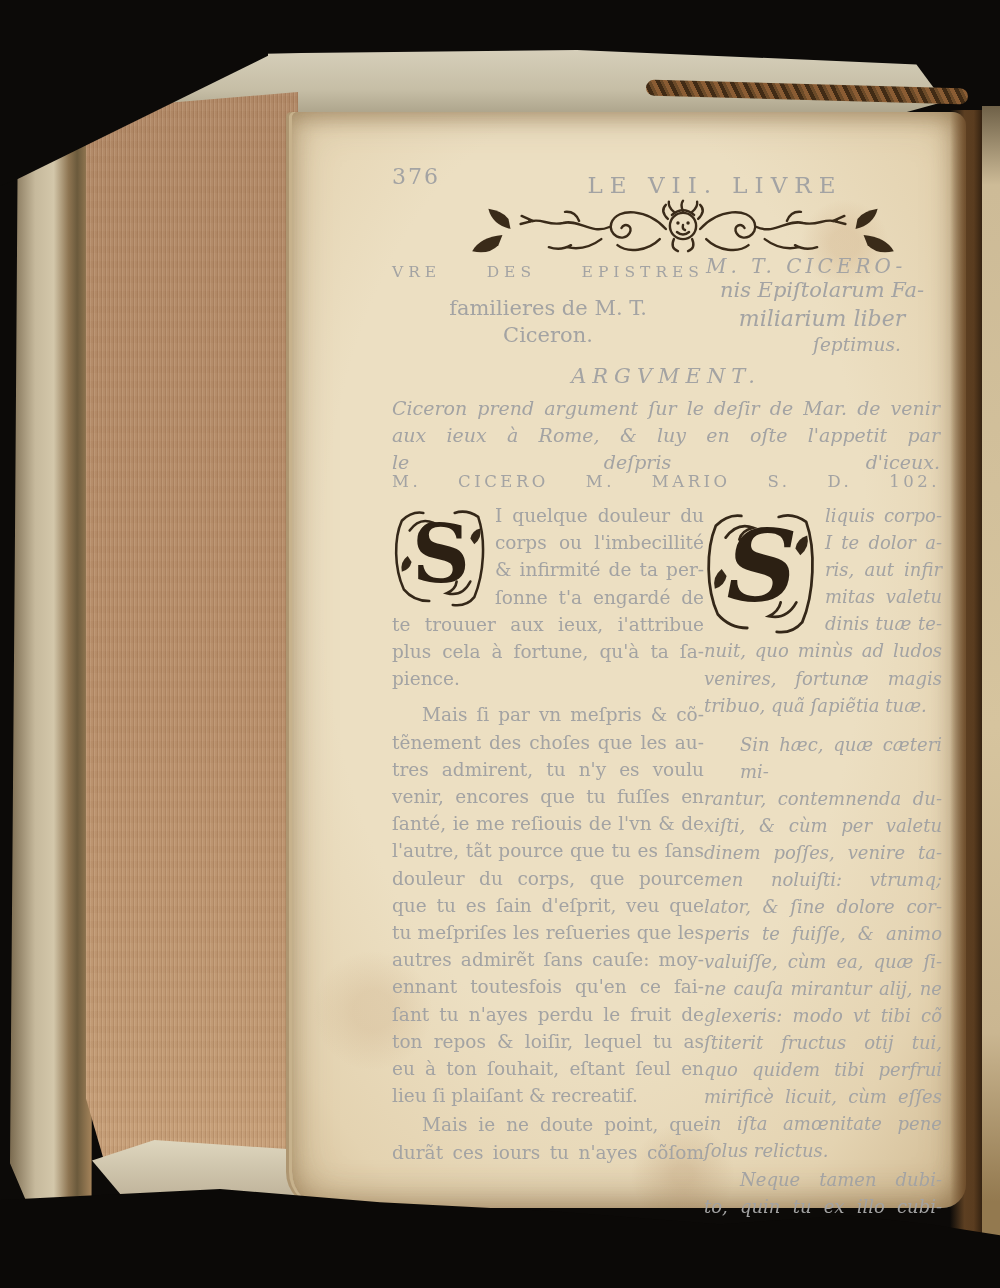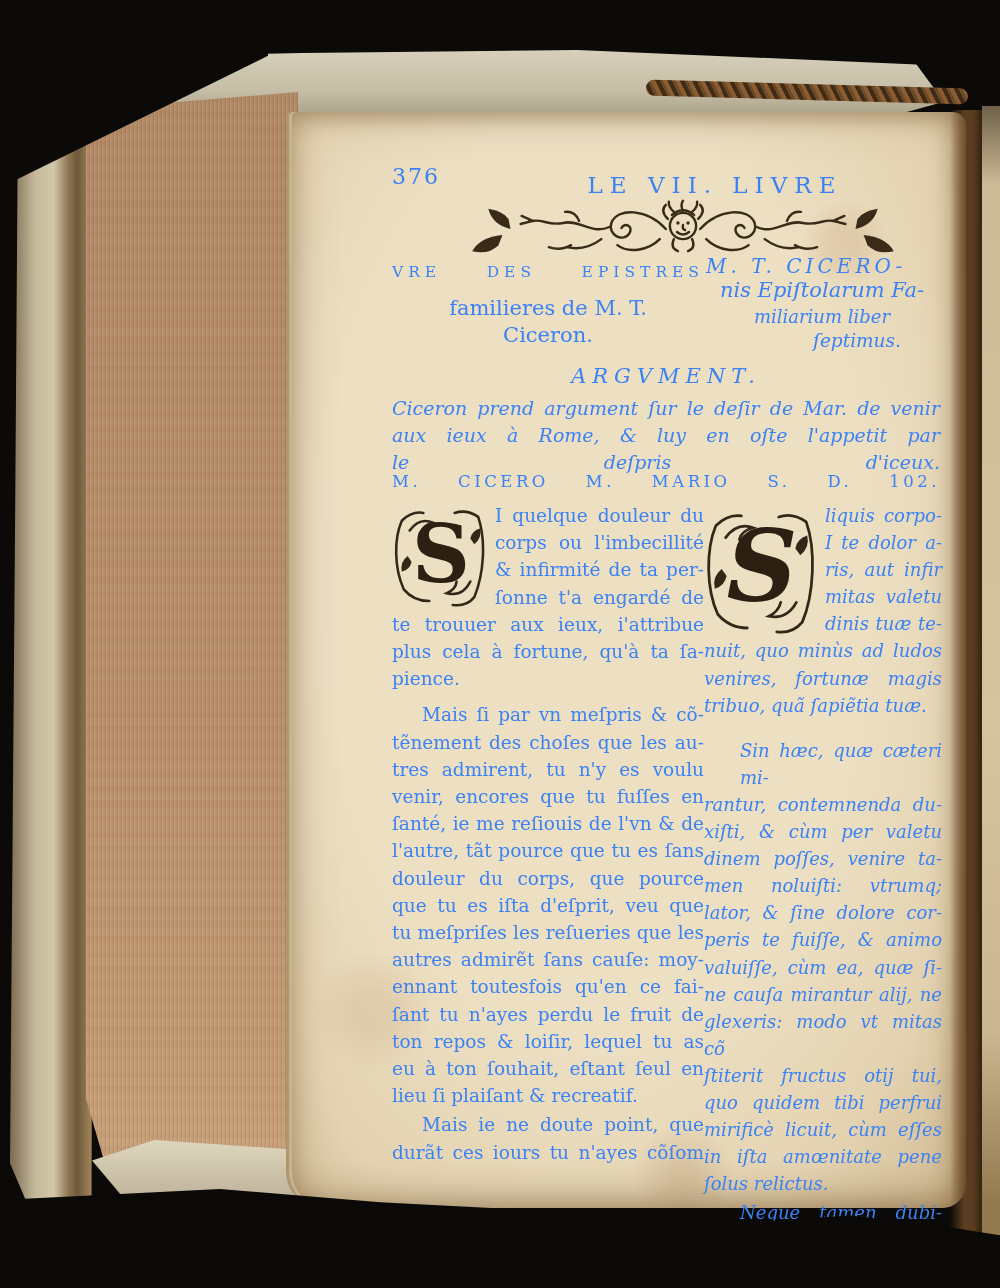--- a/index.html
+++ b/index.html
@@ -39,52 +39,52 @@
   .gutter{left:950px;top:110px;width:36px;height:1124px;
     background:linear-gradient(90deg,rgba(90,60,30,0) 0%,rgba(106,72,38,.85) 40%,#5a3c1f 66%,rgba(35,22,10,.95) 100%);}
   .right-page-edge{left:982px;top:106px;width:18px;height:1130px;
     background:linear-gradient(180deg,#6f6148 0%,#cdbb97 7%,#d6c49e 55%,#cab691 82%,#93794f 97%);}
   .black-topleft{left:0;top:0;width:268px;height:186px;background:#0c0a08;
     clip-path:polygon(0 0,100% 0,100% 30%,7% 96%,0 100%);}
   .black-bottom{left:0;top:1178px;width:1000px;height:110px;background:#0b0907;
     clip-path:polygon(0 20%,22% 10%,38% 22%,55% 30%,72% 42%,85% 34%,93% 42%,100% 52%,100% 100%,0 100%);}
 
   
-  .content{left:292px;top:112px;width:674px;height:1096px;color:#3b82f6;}
+  .content{left:292px;top:112px;width:674px;height:1096px;color:#a3a3a3;}
   .folio{left:100px;top:52px;font-size:22px;letter-spacing:2px;}
   .running-header{left:258px;top:60px;width:330px;text-align:center;font-size:23px;letter-spacing:7px;}
   .ornament{left:158px;top:86px;width:466px;height:60px;}
 
   .title-fr{left:100px;top:140px;width:312px;}
   .title-fr .t1{font-size:25px;letter-spacing:4px;white-space:nowrap;}
   .title-fr .t2{margin-top:11px;font-size:15.5px;letter-spacing:5px;text-align:justify;text-align-last:justify;}
   .title-fr .t3{margin-top:15px;font-size:21px;text-align:center;}
   .title-fr .t4{margin-top:3px;font-size:21px;text-align:center;}
   .title-la{left:414px;top:142px;width:232px;font-style:italic;}
   .title-la .t1{font-size:20px;letter-spacing:4px;white-space:nowrap;}
   .title-la .t2{font-size:21px;text-align:center;}
-  .title-la .t3{margin-top:4px;font-size:18px;text-align:center;}
+  .title-la .t3{margin-top:4px;font-size:22px;text-align:center;}
   .title-la .t4{margin-top:3px;font-size:18.5px;text-align:center;padding-left:70px;}
 
   .arg-head{left:100px;top:252px;width:548px;text-align:center;font-style:italic;font-size:21px;letter-spacing:6px;}
   .arg-lines{left:100px;top:283px;width:548px;text-align:center;font-style:italic;font-size:19px;line-height:27px;}
   .salutation{left:100px;top:360px;width:548px;font-size:16.5px;letter-spacing:3.5px;
     text-align:justify;text-align-last:justify;}
 
   .col{top:390px;}
   .col-fr{left:100px;width:312px;font-size:18.5px;line-height:27.2px;}
   .col-la{left:412px;width:238px;font-style:italic;font-size:18px;line-height:27.1px;}
   .tline{text-align:justify;text-align-last:justify;}
   .tline.short{text-align-last:left;}
   .col-fr .tline.ind{padding-left:30px;}
   .col-la .tline.ind{padding-left:36px;}
   .para{overflow:visible;}
   .col-fr .p2{margin-top:9px;}
   .col-fr .p3{margin-top:2px;}
-  .col-la .p2{margin-top:18px;}
+  .col-la .p2{margin-top:12px;}
   .col-la .p3{margin-top:2px;}
   .dropcap-box{float:left;margin:3px 7px 0 0;}
   .dropcap-box.fr{width:96px;height:104px;}
   .dropcap-box.la{width:114px;height:132px;}
   .dropcap-box svg{width:100%;height:100%;display:block;}
 </style>
 </head>
 <body>
 
 <div class="stage">
@@ -179,21 +179,21 @@
           </div>
       </div>
       <div class="para p2">
           <div class="tline ind">Mais ſi par vn meſpris &amp; cõ-</div>
           <div class="tline">tẽnement des choſes que les au-</div>
           <div class="tline">tres admirent, tu n'y es voulu</div>
           <div class="tline">venir, encores que tu fuſſes en</div>
           <div class="tline">ſanté, ie me reſiouis de l'vn &amp; de</div>
           <div class="tline">l'autre, tãt pource que tu es ſans</div>
           <div class="tline">douleur du corps, que pource</div>
-          <div class="tline">que tu es iſta d'eſprit, veu que</div>
+          <div class="tline">que tu es ſain d'eſprit, veu que</div>
           <div class="tline">tu meſpriſes les reſueries que les</div>
           <div class="tline">autres admirẽt ſans cauſe: moy-</div>
           <div class="tline">ennant toutesfois qu'en ce fai-</div>
           <div class="tline">ſant tu n'ayes perdu le fruit de</div>
           <div class="tline">ton repos &amp; loiſir, lequel tu as</div>
           <div class="tline">eu à ton ſouhait, eſtant ſeul en</div>
           <div class="tline short">lieu ſi plaiſant &amp; recreatif.</div>
         </div>
       <div class="para p3">
           <div class="tline ind">Mais ie ne doute point, que</div>
@@ -230,21 +230,21 @@
       <div class="para p2">
           <div class="tline ind">Sin hæc, quæ cæteri mi-</div>
           <div class="tline">rantur, contemnenda du-</div>
           <div class="tline">xiſti, &amp; cùm per valetu</div>
           <div class="tline">dinem poſſes, venire ta-</div>
           <div class="tline">men noluiſti: vtrumq;</div>
           <div class="tline">lator, &amp; ſine dolore cor-</div>
           <div class="tline">peris te fuiſſe, &amp; animo</div>
           <div class="tline">valuiſſe, cùm ea, quæ ſi-</div>
           <div class="tline">ne cauſa mirantur alij, ne</div>
-          <div class="tline">glexeris: modo vt mitas cõ</div>
+          <div class="tline">glexeris: modo vt tibi cõ</div>
           <div class="tline">ſtiterit fructus otij tui,</div>
           <div class="tline">quo quidem tibi perfrui</div>
           <div class="tline">mirificè licuit, cùm eſſes</div>
           <div class="tline">in iſta amœnitate pene</div>
           <div class="tline short">ſolus relictus.</div>
         </div>
       <div class="para p3">
           <div class="tline ind">Neque tamen dubi-</div>
           <div class="tline">to, quin tu ex illo cubi-</div>
         </div>

